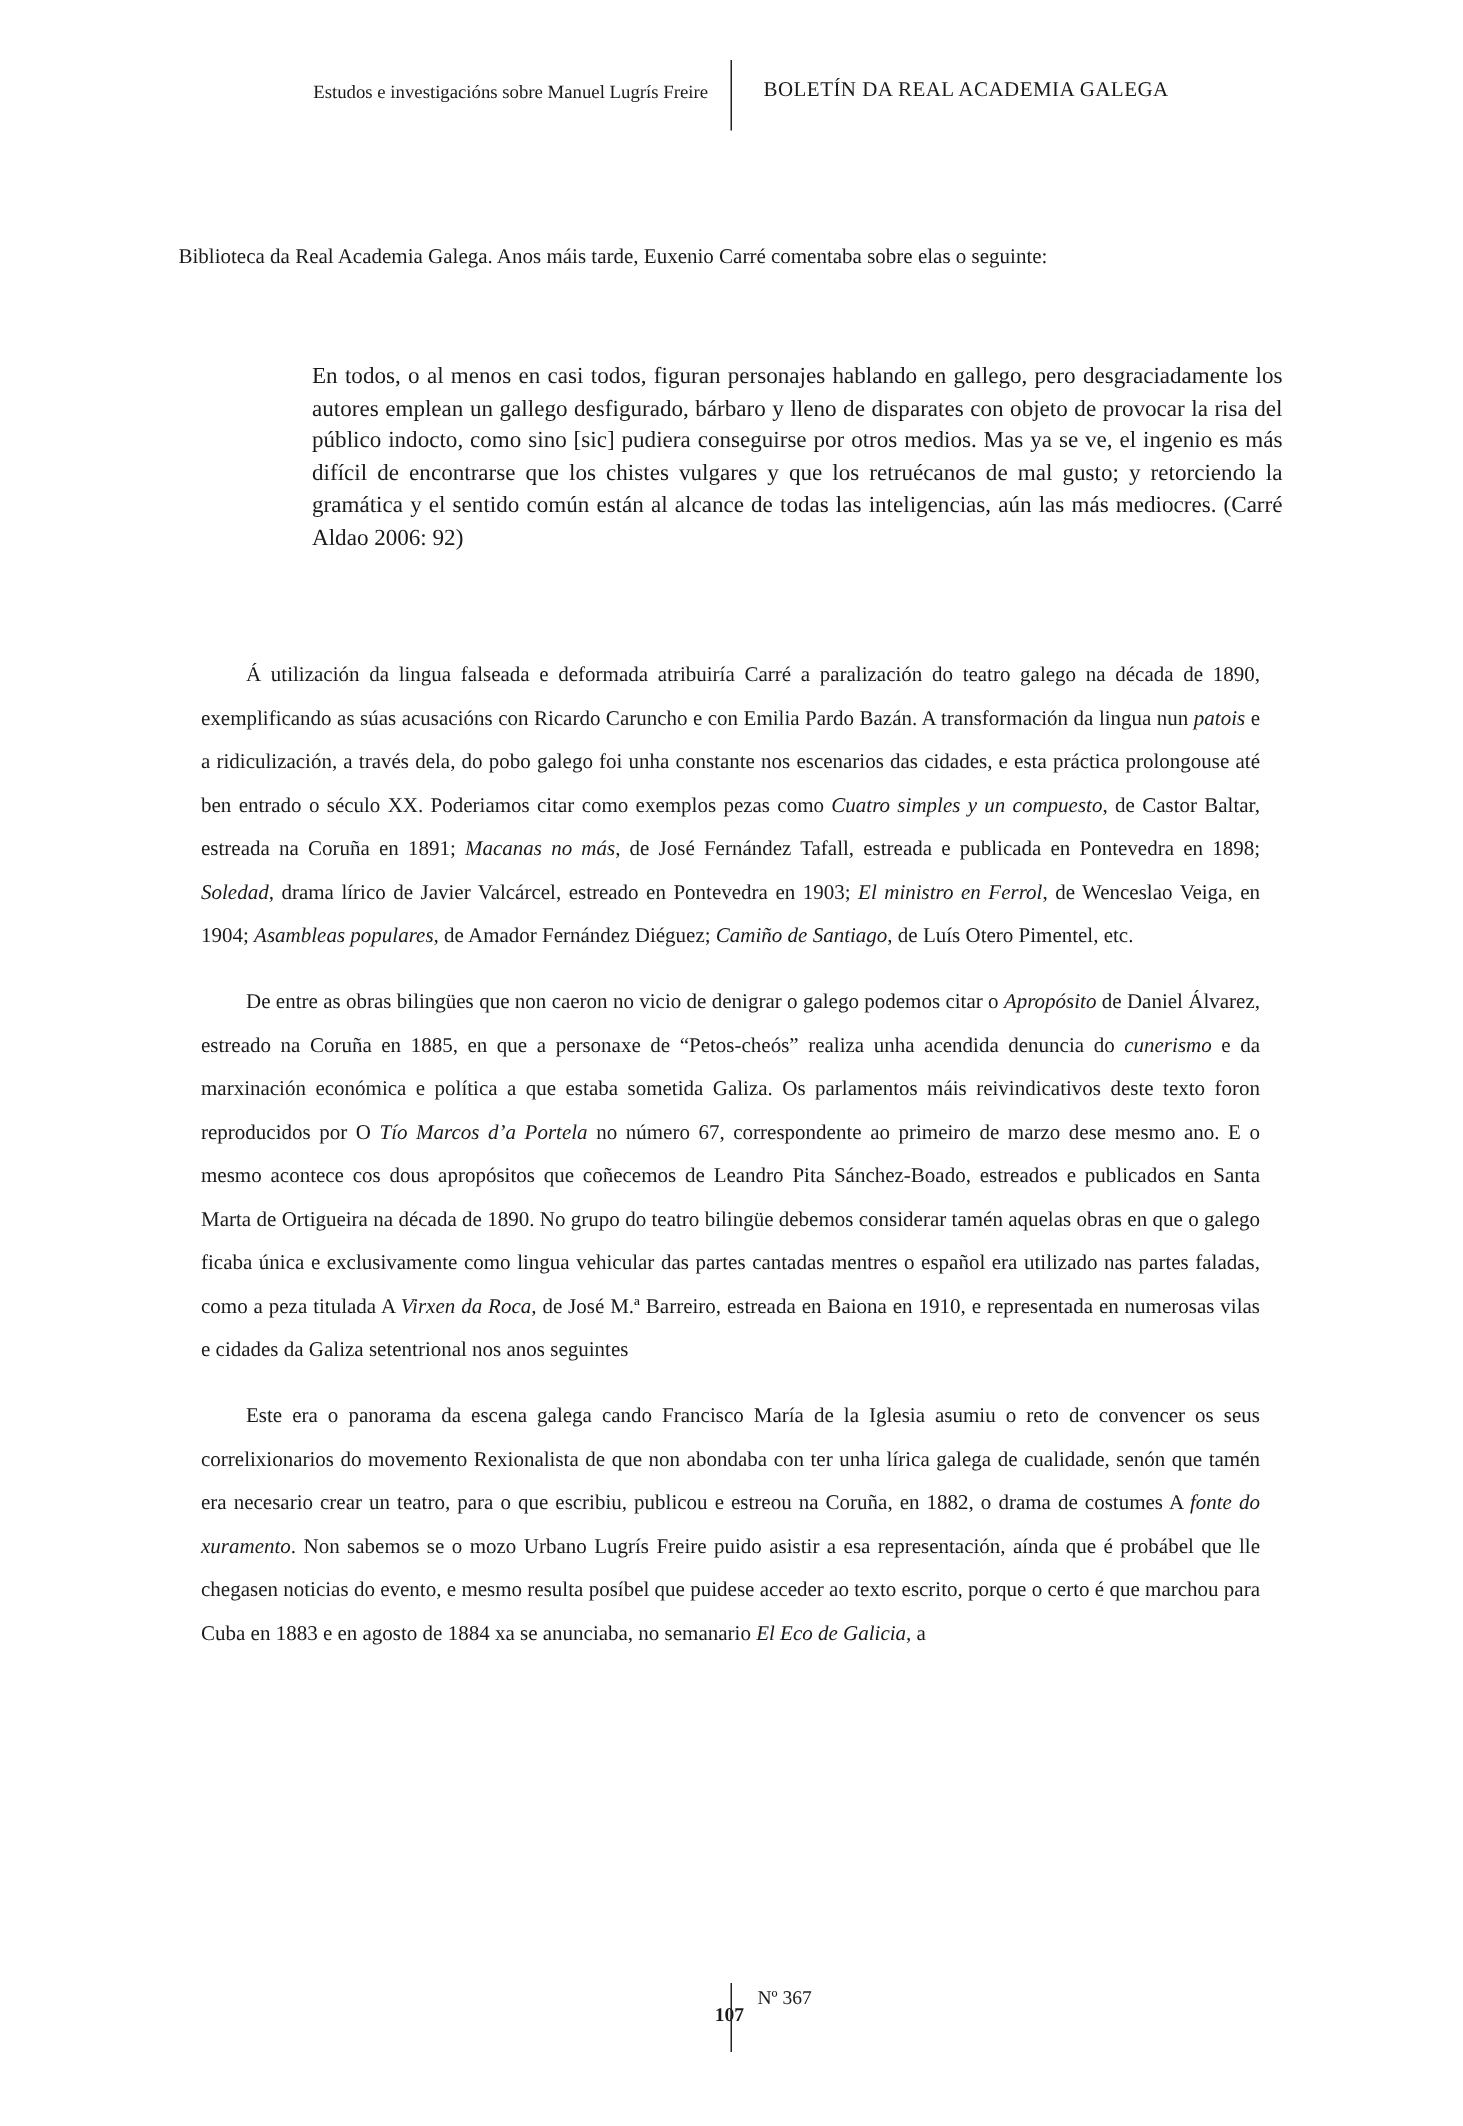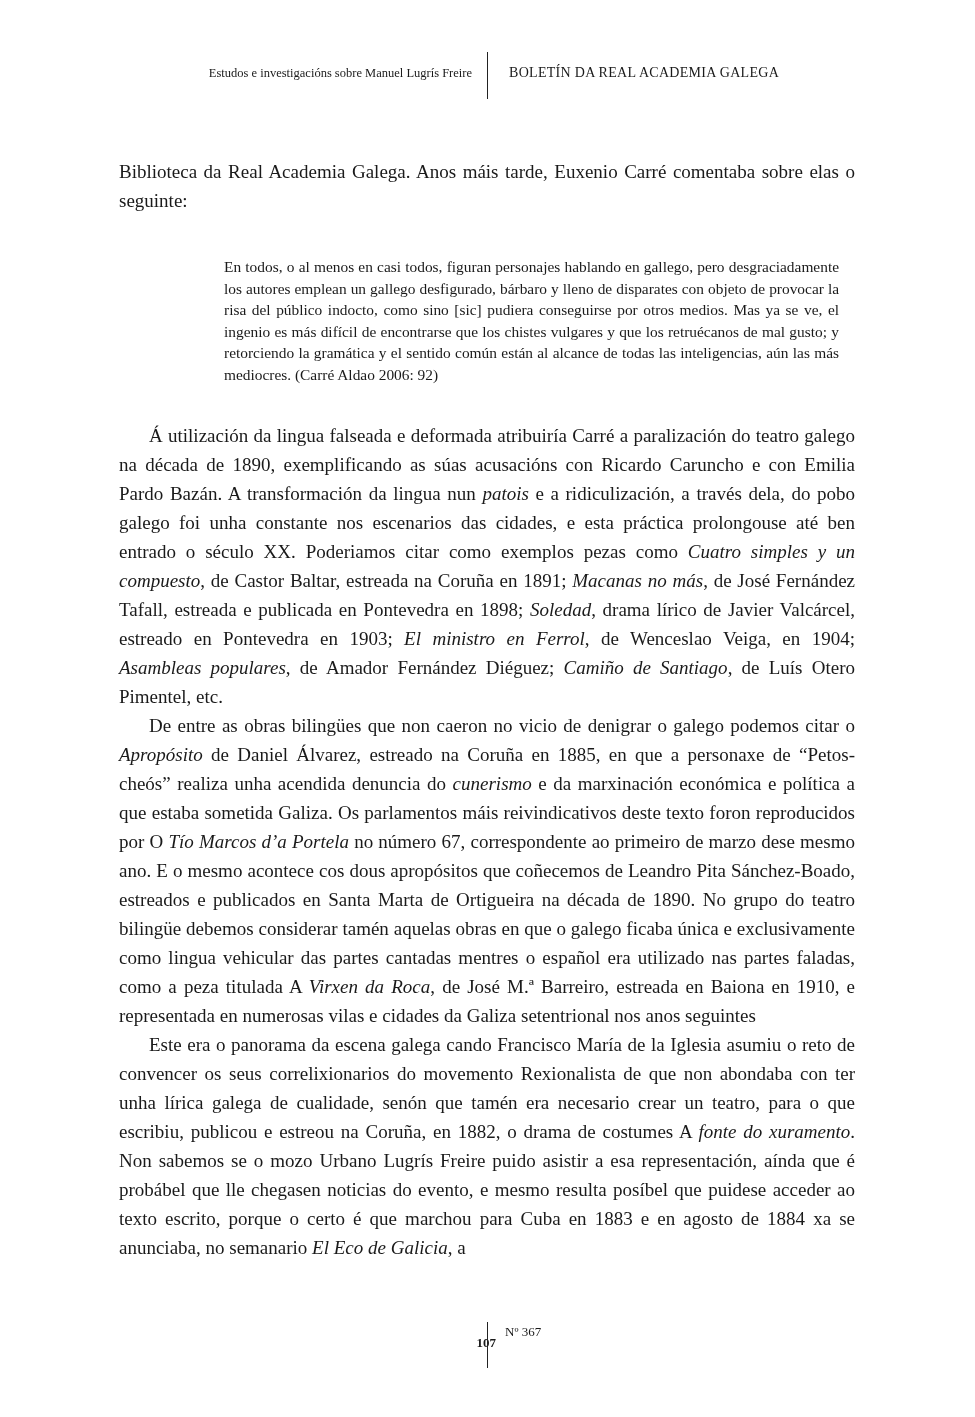--- a/index.html
+++ b/index.html
@@ -1,28 +1,28 @@
 <!DOCTYPE html>
 <html><head>
   <meta charset="utf-8">
   <style>
     html, body { margin: 0; padding: 0; background: #ffffff; }
     body { width: 975px; height: 1417px; position: relative; overflow: hidden;
            font-family: "Liberation Serif", "DejaVu Serif", serif; color: #1a1a1a; }
-    .header { position: absolute; top: 52px; left: 0; width: 975px; height: 48px; }
+    .header { position: absolute; top: 40px; left: 0; width: 975px; height: 48px; }
     .header .left { position: absolute; right: 503px; top: 14px; font-size: 12.5px; white-space: nowrap; }
     .header .sep { position: absolute; left: 487px; top: 0; width: 1px; height: 47px; background: #222; }
     .header .right { position: absolute; left: 509px; top: 13px; font-size: 14px; letter-spacing: 0.3px; white-space: nowrap; }
-    .body-text { position: absolute; left: 119px; width: 736px; font-size: 19px; line-height: 29px; text-align: justify; }
+    .body-text { position: absolute; left: 119px; width: 736px; font-size: 14px; line-height: 29px; text-align: justify; }
     .intro { top: 157px; }
     .quote { position: absolute; left: 208px; width: 647px; top: 240px; font-size: 15.4px; line-height: 21.6px; text-align: justify; }
     .paras { top: 421px; }
-    .paras p { margin: 0; text-indent: 30px; }
+    .paras p { margin: 15px; text-indent: 30px; }
     .intro p { margin: 0; }
-    .quote p { margin: 16px; }
+    .quote p { margin: 0; }
     i { font-style: italic; }
     .footer { position: absolute; top: 1322px; left: 0; width: 975px; height: 46px; padding-left: 26px; }
     .footer .page { position: absolute; right: 505px; top: 13px; font-size: 13px; font-weight: bold; }
     .footer .sep { position: absolute; left: 487px; top: 0; width: 1px; height: 46px; background: #222; }
     .footer .issue { position: absolute; left: 505px; top: 2px; font-size: 13px; }
   </style>
 </head>
 <body>
 
 <div class="header">

